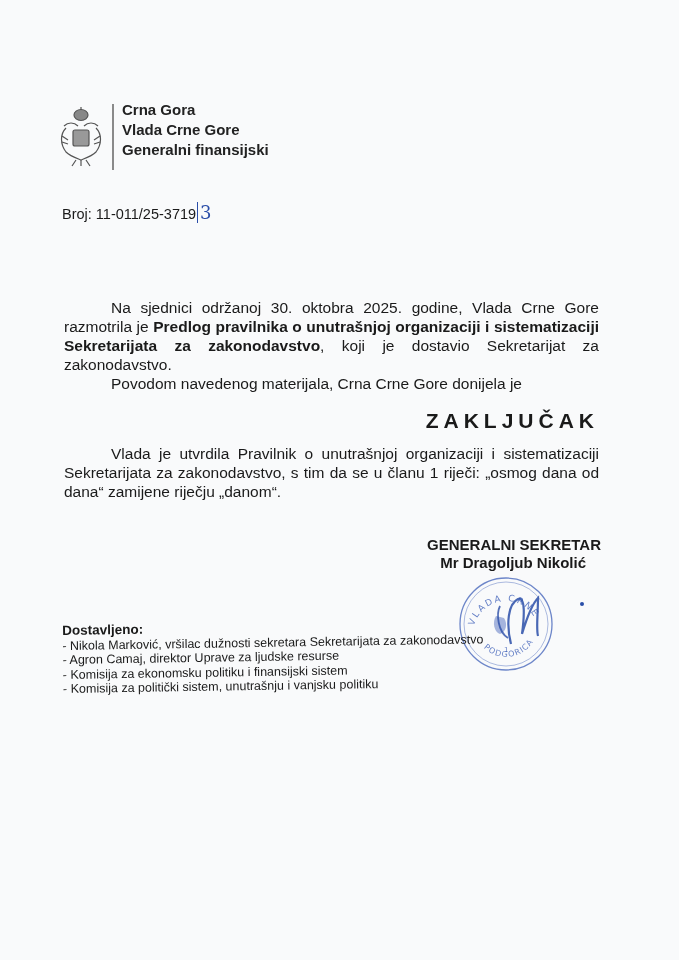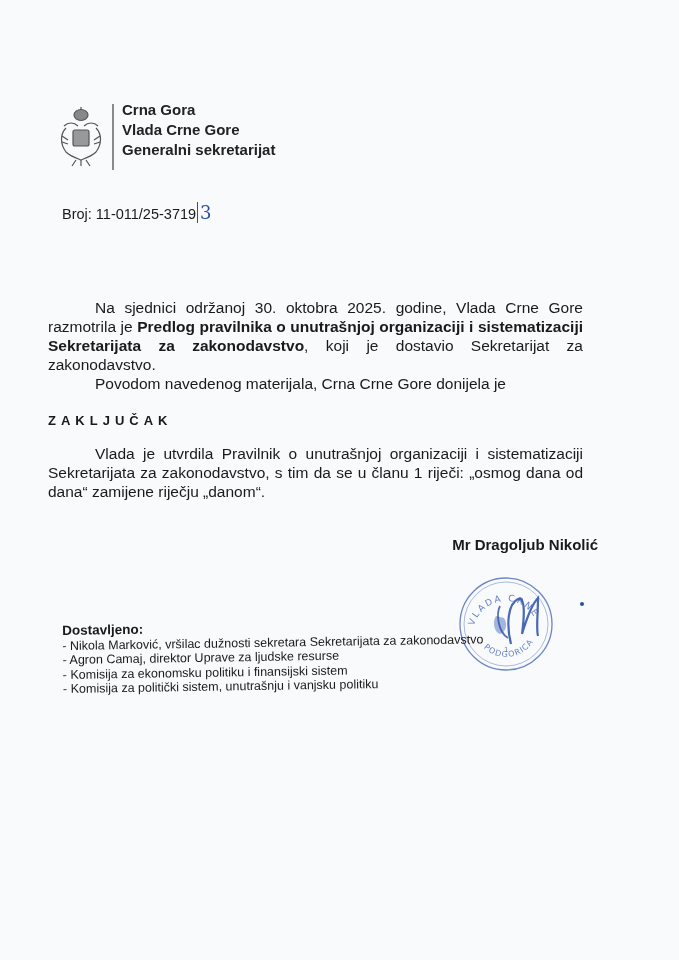--- a/index.html
+++ b/index.html
@@ -13,28 +13,28 @@
     }
     .page { position: absolute; left: 0; top: 0; width: 679px; height: 960px; }
     .header { position: absolute; left: 58px; top: 100px; display: flex; align-items: flex-start; }
     .crest { width: 46px; height: 62px; margin-top: 6px; }
     .divider { width: 2px; height: 66px; background: #8a8a8a; margin-left: 8px; margin-right: 8px; margin-top: 4px; }
     .inst-lines { display: flex; flex-direction: column; font-weight: bold; font-size: 15px; line-height: 20px; color: #222; }
     .meta-row { position: absolute; top: 202px; left: 62px; right: 84px; font-size: 14.5px; display: flex; justify-content: space-between; }
     .ref { position: relative; }
     .ref-mark { color: #2a4da8; font-size: 18px; font-family: "DejaVu Serif", serif; margin-left: 1px; border-left: 1.5px solid #2a4da8; padding-left: 2px; }
     .body-text {
-      position: absolute; left: 48px; width: 535px; top: 298px;
+      position: absolute; left: 64px; width: 535px; top: 298px;
       font-size: 15.5px; line-height: 19px; text-align: justify;
     }
     .body-text p { margin: 0; }
     .indent { text-indent: 47px; }
-    .conclusion-title { text-align: left; font-weight: bold; letter-spacing: 5px; margin: 18px 0 14px 0 !important; font-size: 13px; }
+    .conclusion-title { text-align: right; font-weight: bold; letter-spacing: 5px; margin: 18px 0 14px 0 !important; font-size: 21px; }
     .signature { position: absolute; right: 78px; top: 536px; text-align: right; font-weight: bold; font-size: 15px; line-height: 18px; }
-    .signature .name { margin-right: 3px; }
+    .signature .name { margin-right: 15px; }
     .stamp { position: absolute; left: 456px; top: 574px; width: 100px; height: 100px; }
     .dot { position: absolute; left: 580px; top: 602px; width: 4px; height: 4px; background: #2a4da8; border-radius: 50%; }
     .distribution { position: absolute; left: 62px; top: 624px; font-size: 12.5px; line-height: 14.5px; transform: rotate(-0.9deg); transform-origin: left top; }
     .distribution .title { font-weight: bold; font-size: 13.5px; }
     .distribution ul { list-style: none; margin: 0; padding: 0; }
   </style>
 </head>
 <body>
 
 <div class="page">
@@ -49,38 +49,39 @@
         <path d="M40 20 C36 16 30 16 26 20"></path>
         <rect x="15" y="24" width="16" height="16" rx="2" fill="#999"></rect>
         <path d="M4 30 L10 34 M4 36 L10 38 M42 30 L36 34 M42 36 L36 38"></path>
         <path d="M18 54 L14 60 M28 54 L32 60 M23 54 L23 60"></path>
       </g>
     </svg>
     <div class="divider"></div>
     <div class="inst-lines">
       <span>Crna Gora</span>
       <span>Vlada Crne Gore</span>
-      <span>Generalni sekretarijat</span>
+      <span>Generalni finansijski</span>
     </div>
   </div>
 
   <div class="meta-row">
     <span class="ref">
       <span>Broj: 11-011/25-3719</span><span class="ref-mark">3</span>
     </span>
   </div>
 
   <div class="body-text">
     <p class="indent"><span>Na sjednici održanoj 30. oktobra 2025. godine, Vlada Crne Gore razmotrila je </span><b>Predlog pravilnika o unutrašnjoj organizaciji i sistematizaciji Sekretarijata za zakonodavstvo</b><span>, koji je dostavio Sekretarijat za zakonodavstvo.</span></p>
     <p class="indent">Povodom navedenog materijala, Crna Crne Gore donijela je</p>
     <p class="conclusion-title">ZAKLJUČAK</p>
     <p class="indent">Vlada je utvrdila Pravilnik o unutrašnjoj organizaciji i sistematizaciji Sekretarijata za zakonodavstvo, s tim da se u članu 1 riječi: „osmog dana od dana“ zamijene riječju „danom“.</p>
   </div>
 
   <div class="signature">
+    <div>GENERALNI SEKRETAR</div>
     <div class="name">Mr Dragoljub Nikolić</div>
   </div>
 
   <svg class="stamp" viewBox="0 0 100 100">
     <defs>
       <path id="arcTop" d="M 18 52 A 33 33 0 0 1 82 52"></path>
       <path id="arcBot" d="M 20 62 A 32 32 0 0 0 80 62"></path>
     </defs>
     <circle cx="50" cy="50" r="46" fill="none" stroke="#3d5fb8" stroke-width="1.3" opacity="0.75"></circle>
     <circle cx="50" cy="50" r="42" fill="none" stroke="#3d5fb8" stroke-width="0.7" opacity="0.6"></circle>

